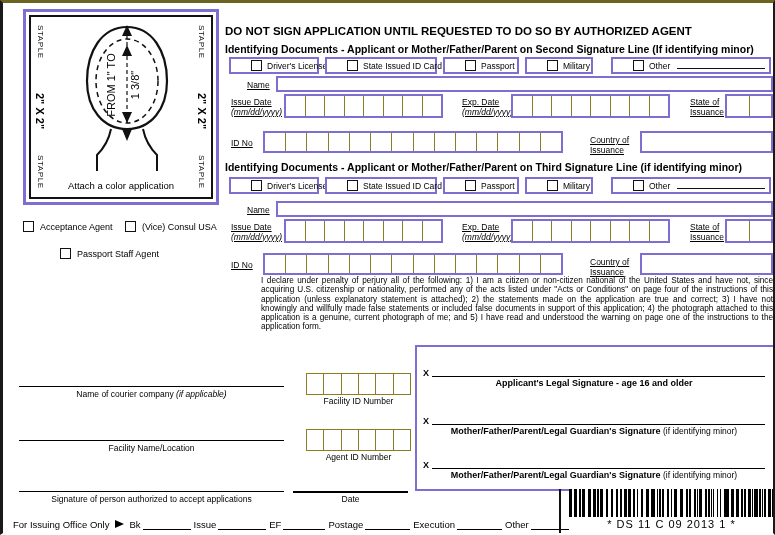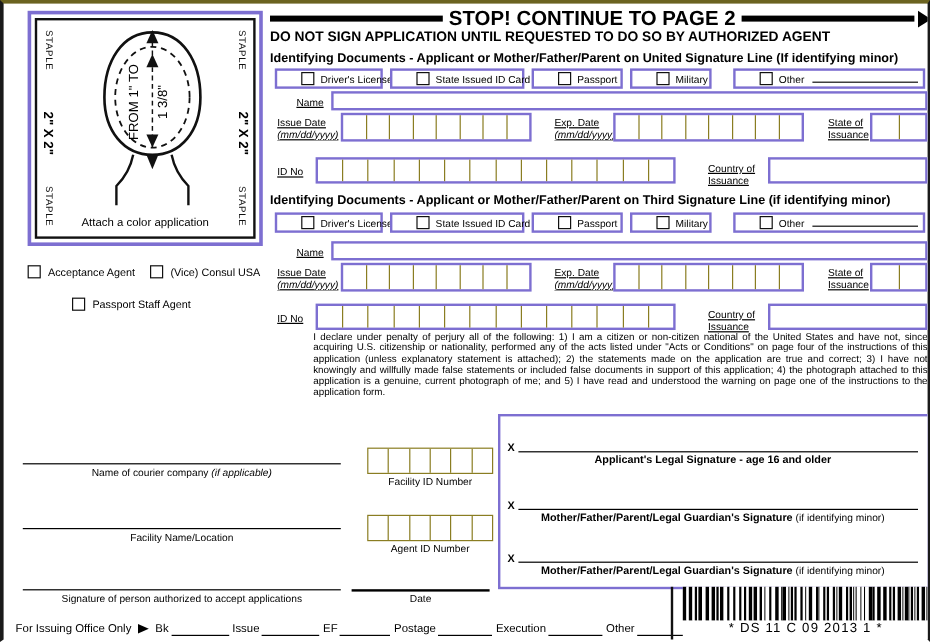--- a/index.html
+++ b/index.html
@@ -130,29 +130,23 @@
   </div>
   <div class="agchk" style="left:122px;top:218px;">
     <span class="bx"></span>
     <span>(Vice) Consul USA</span>
   </div>
   <div class="agchk" style="left:57px;top:245px;">
     <span class="bx"></span>
     <span>Passport Staff Agent</span>
   </div>
 
-  <div id="stopbar">
-    <div class="rule"></div>
-    <div id="stoptxt">STOP! CONTINUE TO PAGE 2</div>
-    <div class="rule"></div>
-    <div id="arrow"></div>
-  </div>
   <div id="nosign">DO NOT SIGN APPLICATION UNTIL REQUESTED TO DO SO BY AUTHORIZED AGENT</div>
 
-  <div class="sec-h" style="left:222px;top:40px;">Identifying Documents - Applicant or Mother/Father/Parent on United Signature Line (If identifying minor)</div>
+  <div class="sec-h" style="left:222px;top:40px;">Identifying Documents - Applicant or Mother/Father/Parent on Second Signature Line (If identifying minor)</div>
 
   <div class="chkwrap vio" style="left:226px;top:54px;width:90px;">
     <span class="bx"></span>
     <span>Driver's License</span>
   </div>
   <div class="chkwrap vio" style="left:322px;top:54px;width:112px;">
     <span class="bx"></span>
     <span>State Issued ID Card</span>
   </div>
   <div class="chkwrap vio" style="left:440px;top:54px;width:76px;">

